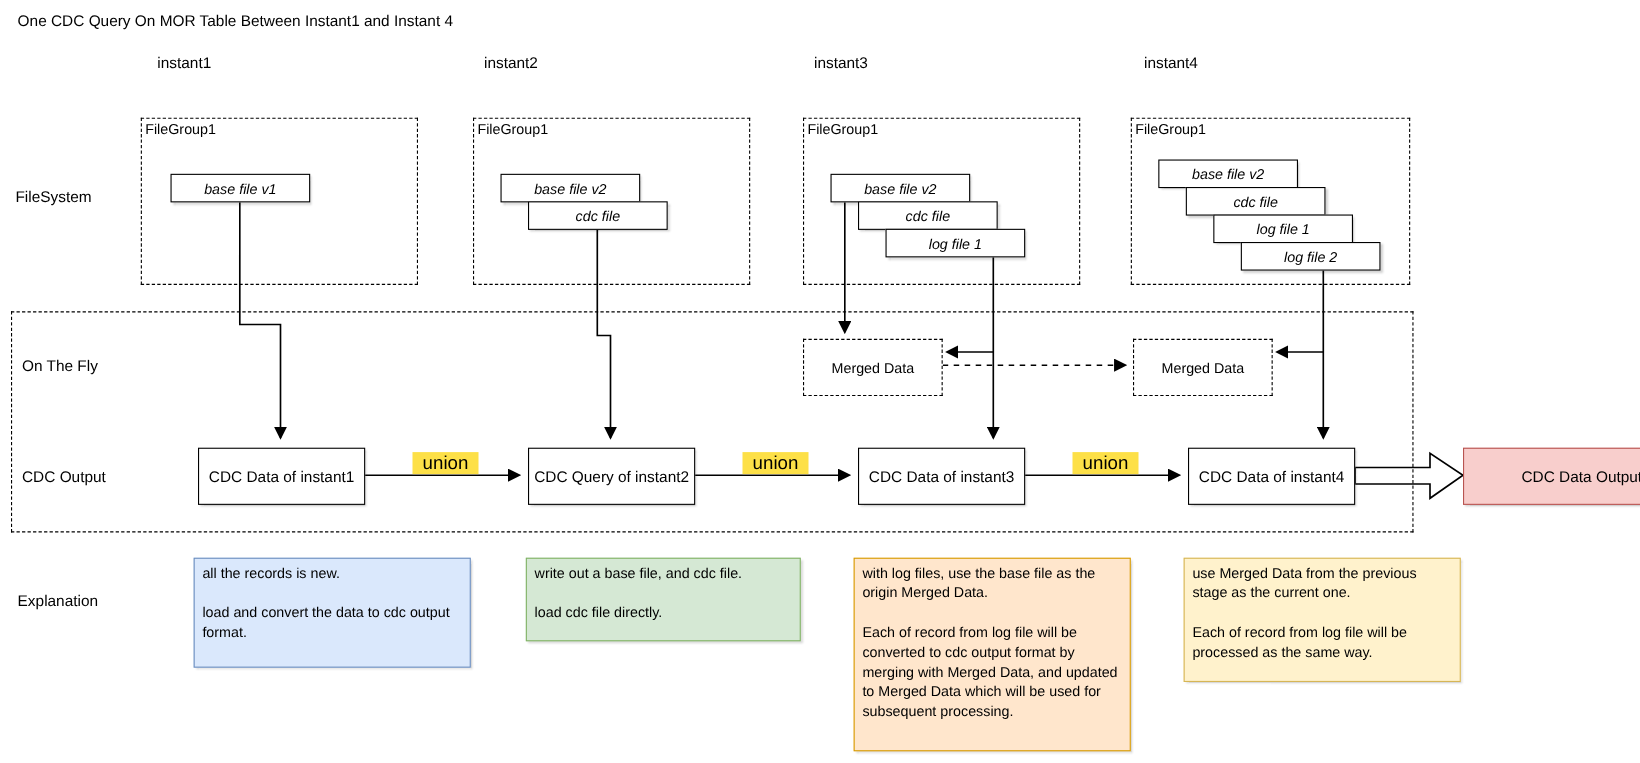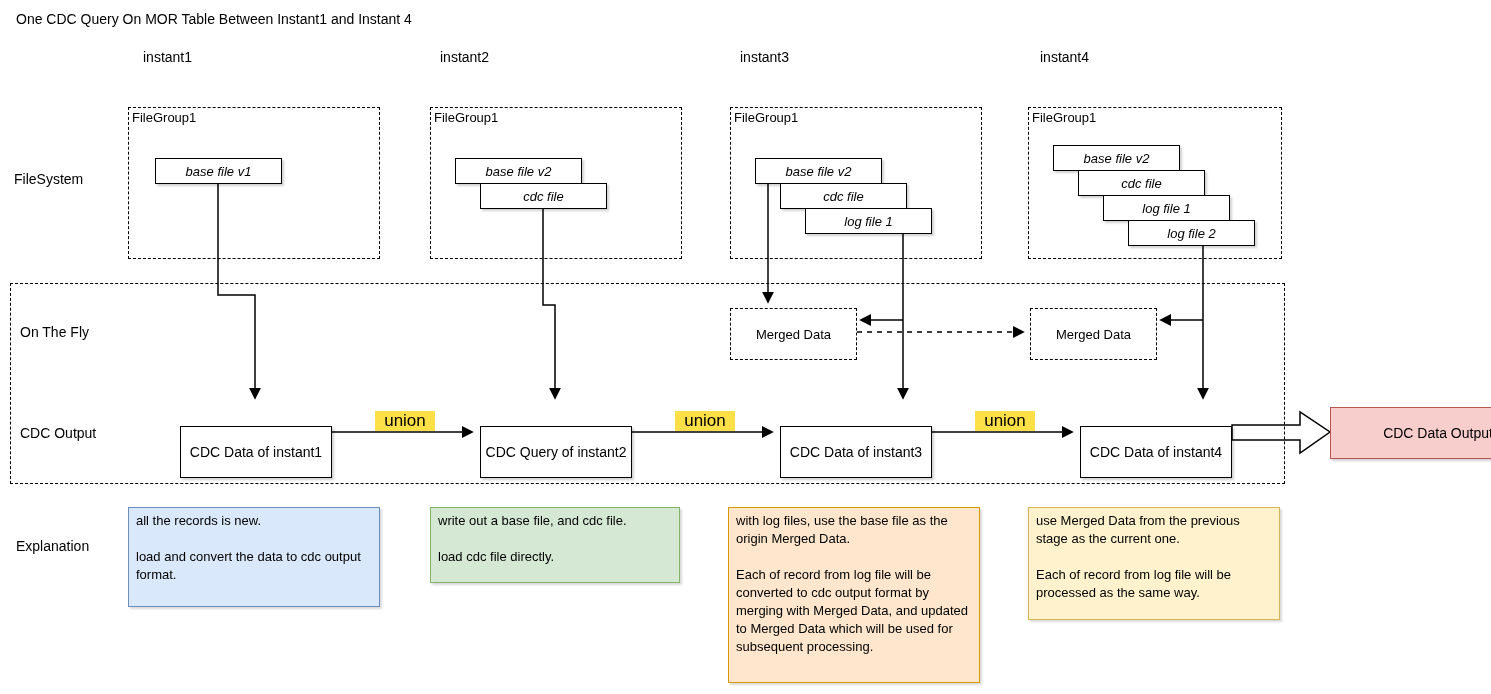--- a/index.html
+++ b/index.html
@@ -12,28 +12,28 @@
   .filegroup{position:absolute;border:1.5px dashed #000;background:transparent;text-align:right;}
   .filegroup-label{position:absolute;left:3px;top:2px;font-size:13px;}
   .filebox{position:absolute;width:125px;height:24px;border:1.5px solid #000;background:#fff;
            display:flex;align-items:center;justify-content:center;font-size:13px;
            box-shadow:2px 2px 2px rgba(0,0,0,0.18);font-style:italic;}
   .bigbox{position:absolute;left:10px;top:283px;width:1273px;height:199px;border:1.5px dashed #000;}
   .merged{position:absolute;width:125px;height:50px;border:1.5px dashed #000;background:#fff;
           display:flex;align-items:center;justify-content:center;font-size:13px;}
   .cdcbox{position:absolute;width:150px;height:50px;border:1.5px solid #000;background:#fff;
           display:flex;align-items:center;justify-content:center;font-size:14px;
-          box-shadow:2px 2px 2px rgba(0,0,0,0.18);margin-top:19px;}
+          box-shadow:2px 2px 2px rgba(0,0,0,0.18);}
   .outputbox{position:absolute;left:1330px;top:407px;width:148px;height:50px;
           border:1.5px solid #b85450;background:#f8cecc;
           display:flex;align-items:center;justify-content:center;font-size:14px;
           box-shadow:2px 2px 2px rgba(0,0,0,0.18);padding-left:33px;}
   .union-label{position:absolute;top:411px;width:60px;text-align:center;font-size:17px;background:#fde047;}
   .explain{position:absolute;font-size:13px;line-height:1.38;padding:4px 7px;box-sizing:border-box;
-           white-space:pre-line;box-shadow:2px 2px 2px rgba(0,0,0,0.15);}
+           white-space:pre-line;box-shadow:2px 2px 2px rgba(0,0,0,0.15);margin-left:48px;}
   .explain.blue  {left:128px; top:507px;width:252px;height:100px;background:#dae8fc;border:1px solid #6c8ebf;}
   .explain.green {left:430px; top:507px;width:250px;height:76px; background:#d5e8d4;border:1px solid #82b366;}
   .explain.orange{left:728px; top:507px;width:252px;height:176px;background:#ffe6cc;border:1px solid #d79b00;}
   .explain.yellow{left:1028px;top:507px;width:252px;height:113px;background:#fff2cc;border:1px solid #d6b656;}
 </style>
 </head>
 <body>
 
 <div class="canvas">
 

